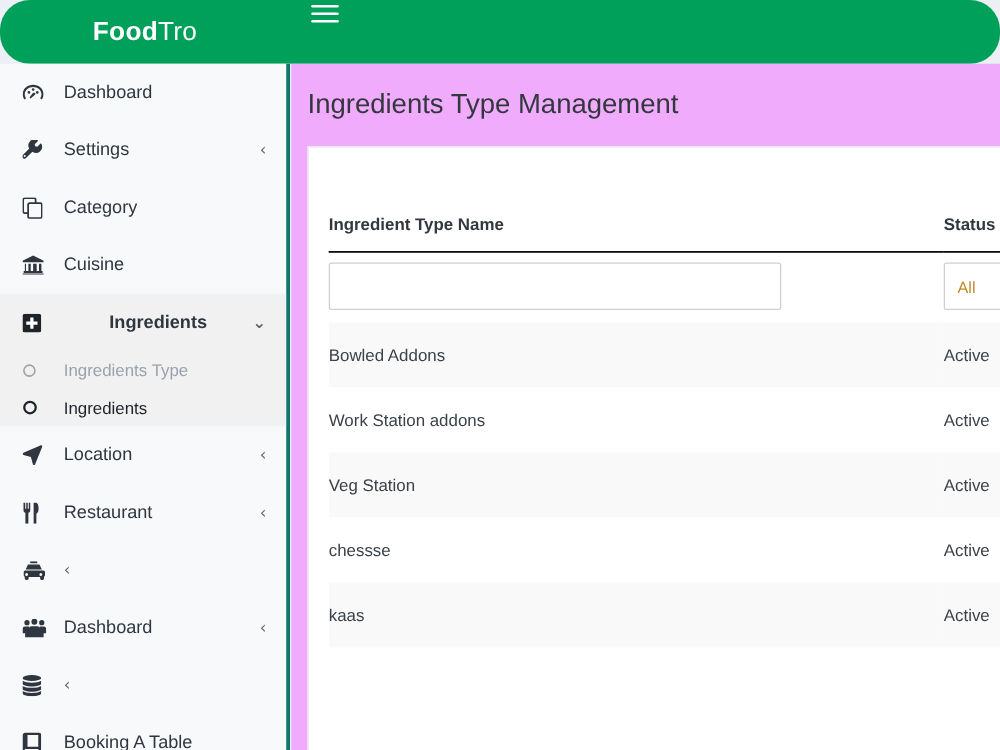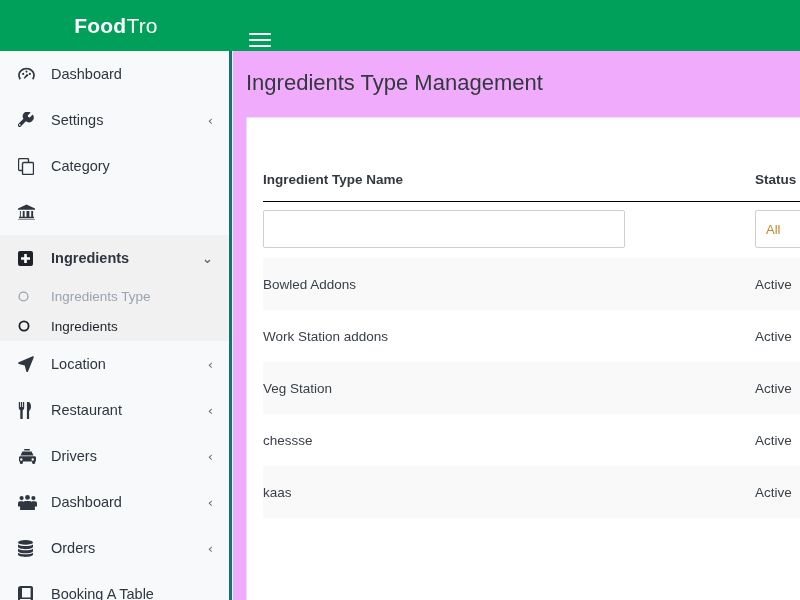--- a/index.html
+++ b/index.html
@@ -8,21 +8,21 @@
     overflow: hidden;
     font-family: "Liberation Sans", sans-serif;
     background: #eceff3;
   }
 
   
   .topbar {
     position: absolute; top: 0; left: 0;
     width: 800px; height: 51px;
     background: #00a05a;
-    display: flex; align-items: flex-end;
+    display: flex; align-items: flex-start; border-radius: 24px;
   }
   .brand {
     width: 232px; height: 51px;
     display: flex; align-items: center; justify-content: center;
     font-size: 21px; letter-spacing: .2px; color: #ffffff;
     white-space: nowrap;
   }
   .brand .b1 { font-weight: bold; }
   .brand .b2 { font-weight: normal; }
   .hamburger {
@@ -49,21 +49,21 @@
   .nav-item .ico {
     width: 22px; height: 18px; margin-right: 11px;
     display: flex; align-items: center; justify-content: flex-start;
     flex: none;
   }
   .nav-item .ico svg { display: block; }
   .nav-item .lbl { flex: 1; }
   .nav-item .chev {
     font-size: 13px; color: #5a6672; font-family: "DejaVu Sans", sans-serif;
   }
-  .nav-group { background: #f1f1f1; }
+  .nav-group { background: #f1f1f1; text-align: center; }
   .nav-group .nav-item { font-weight: bold; }
   .sub-item {
     height: 30px; display: flex; align-items: center;
     padding: 0 16px 0 18px;
     font-size: 13.5px; white-space: nowrap;
   }
   .sub-item .ico {
     width: 22px; margin-right: 11px; flex: none;
     display: flex; align-items: center;
   }
@@ -172,20 +172,21 @@
     <span class="lbl">Category</span>
     <span class="chev"></span>
   </div>
 
   <div class="nav-item">
     <span class="ico">
       <svg width="17" height="16" viewBox="0 0 18 16">
           <path fill="#2f3640" d="M9 0L0 4.3v1.3h18V4.3L9 0zM2 7v6H1v1.7h16V13h-1V7h-2v6h-2V7H9v6H7V7H5v6H3V7H2zM0 15.3V16h18v-.7H0z"></path>
         </svg>
     </span>
+    <span class="lbl">Cuisine</span>
     <span class="chev"></span>
   </div>
 
   <div class="nav-group">
     <div class="nav-item">
       <span class="ico">
         <svg width="15" height="15" viewBox="0 0 15 15">
             <rect x="0" y="0" width="15" height="15" rx="2" fill="#1d2329"></rect>
             <path fill="#fff" d="M6.2 3h2.6v3.2H12v2.6H8.8V12H6.2V8.8H3V6.2h3.2z"></path>
           </svg>
@@ -232,42 +233,40 @@
     <span class="lbl">Restaurant</span>
     <span class="chev">‹</span>
   </div>
 
   <div class="nav-item">
     <span class="ico">
       <svg width="18" height="15" viewBox="0 0 18 15">
           <path fill="#2f3640" d="M6.2 0h5.6v1.6H6.2zM4.4 2.6h9.2l1.9 4H2.5l1.9-4zM1.3 7.3h15.4c.7 0 1.3.6 1.3 1.3v2.8c0 .5-.3.9-.8 1v1.4c0 .6-.5 1.1-1.1 1.1h-.9c-.6 0-1.1-.5-1.1-1.1v-1.2H4.9v1.2c0 .6-.5 1.1-1.1 1.1h-.9c-.6 0-1.1-.5-1.1-1.1v-1.4c-.5-.1-.8-.5-.8-1V8.6c0-.7.6-1.3 1.3-1.3zm2 2a1.2 1.2 0 100 2.4 1.2 1.2 0 000-2.4zm11.4 0a1.2 1.2 0 100 2.4 1.2 1.2 0 000-2.4z"></path>
         </svg>
     </span>
-    <span class="lbl">Drivers</span>
     <span class="chev">‹</span>
   </div>
 
   <div class="nav-item">
     <span class="ico">
       <svg width="19" height="15" viewBox="0 0 19 15">
           <path fill="#2f3640" d="M3.6 5.2a2.1 2.1 0 100-4.2 2.1 2.1 0 000 4.2zm11.8 0a2.1 2.1 0 100-4.2 2.1 2.1 0 000 4.2zM9.5 4.8a2.4 2.4 0 100-4.8 2.4 2.4 0 000 4.8zM5.4 6.2H1.9C.9 6.2 0 7.1 0 8.2v3.3h2.1v3.4h3.1V8.1c0-.7.1-1.3.2-1.9zm11.7 0h-3.5c.2.6.2 1.2.2 1.9v6.8h3.1v-3.4H19V8.2c0-1.1-.9-2-1.9-2zM11.8 6H7.2c-1.2 0-2.1 1-2.1 2.2V15h8.8V8.2c0-1.2-.9-2.2-2.1-2.2z"></path>
         </svg>
     </span>
     <span class="lbl">Dashboard</span>
     <span class="chev">‹</span>
   </div>
 
   <div class="nav-item">
     <span class="ico">
       <svg width="15" height="17" viewBox="0 0 15 17">
           <ellipse cx="7.5" cy="2.4" rx="7.5" ry="2.4" fill="#2f3640"></ellipse>
           <path fill="#2f3640" d="M0 4.6v2.2c0 1.3 3.4 2.4 7.5 2.4S15 8.1 15 6.8V4.6c-1.5 1-4.3 1.5-7.5 1.5S1.5 5.6 0 4.6zm0 4.1v2.2c0 1.3 3.4 2.4 7.5 2.4S15 12.2 15 10.9V8.7c-1.5 1-4.3 1.5-7.5 1.5S1.5 9.7 0 8.7zm0 4.1v1.8c0 1.3 3.4 2.4 7.5 2.4S15 15.9 15 14.6v-1.8c-1.5 1-4.3 1.5-7.5 1.5S1.5 13.8 0 12.8z"></path>
         </svg>
     </span>
-    <span class="lbl">Orders</span>
     <span class="chev">‹</span>
   </div>
 
   <div class="nav-item">
     <span class="ico">
       <svg width="15" height="16" viewBox="0 0 15 16">
           <path fill="#2f3640" d="M2 0h11c1.1 0 2 .9 2 2v11.2c0 .5-.3.9-.7 1.1v.5c.4.1.7.5.7.9 0 .2-.2.3-.4.3H2.5C1.1 16 0 14.9 0 13.5V2.5C0 1.1 1.1 0 2.5 0H2zm.6 13.1c-.5 0-.9.4-.9.9s.4.9.9.9h10.1v-1.8H2.6zM4 2v9.4h8.6V2H4z"></path>
         </svg>
     </span>
     <span class="lbl">Booking A Table</span>

